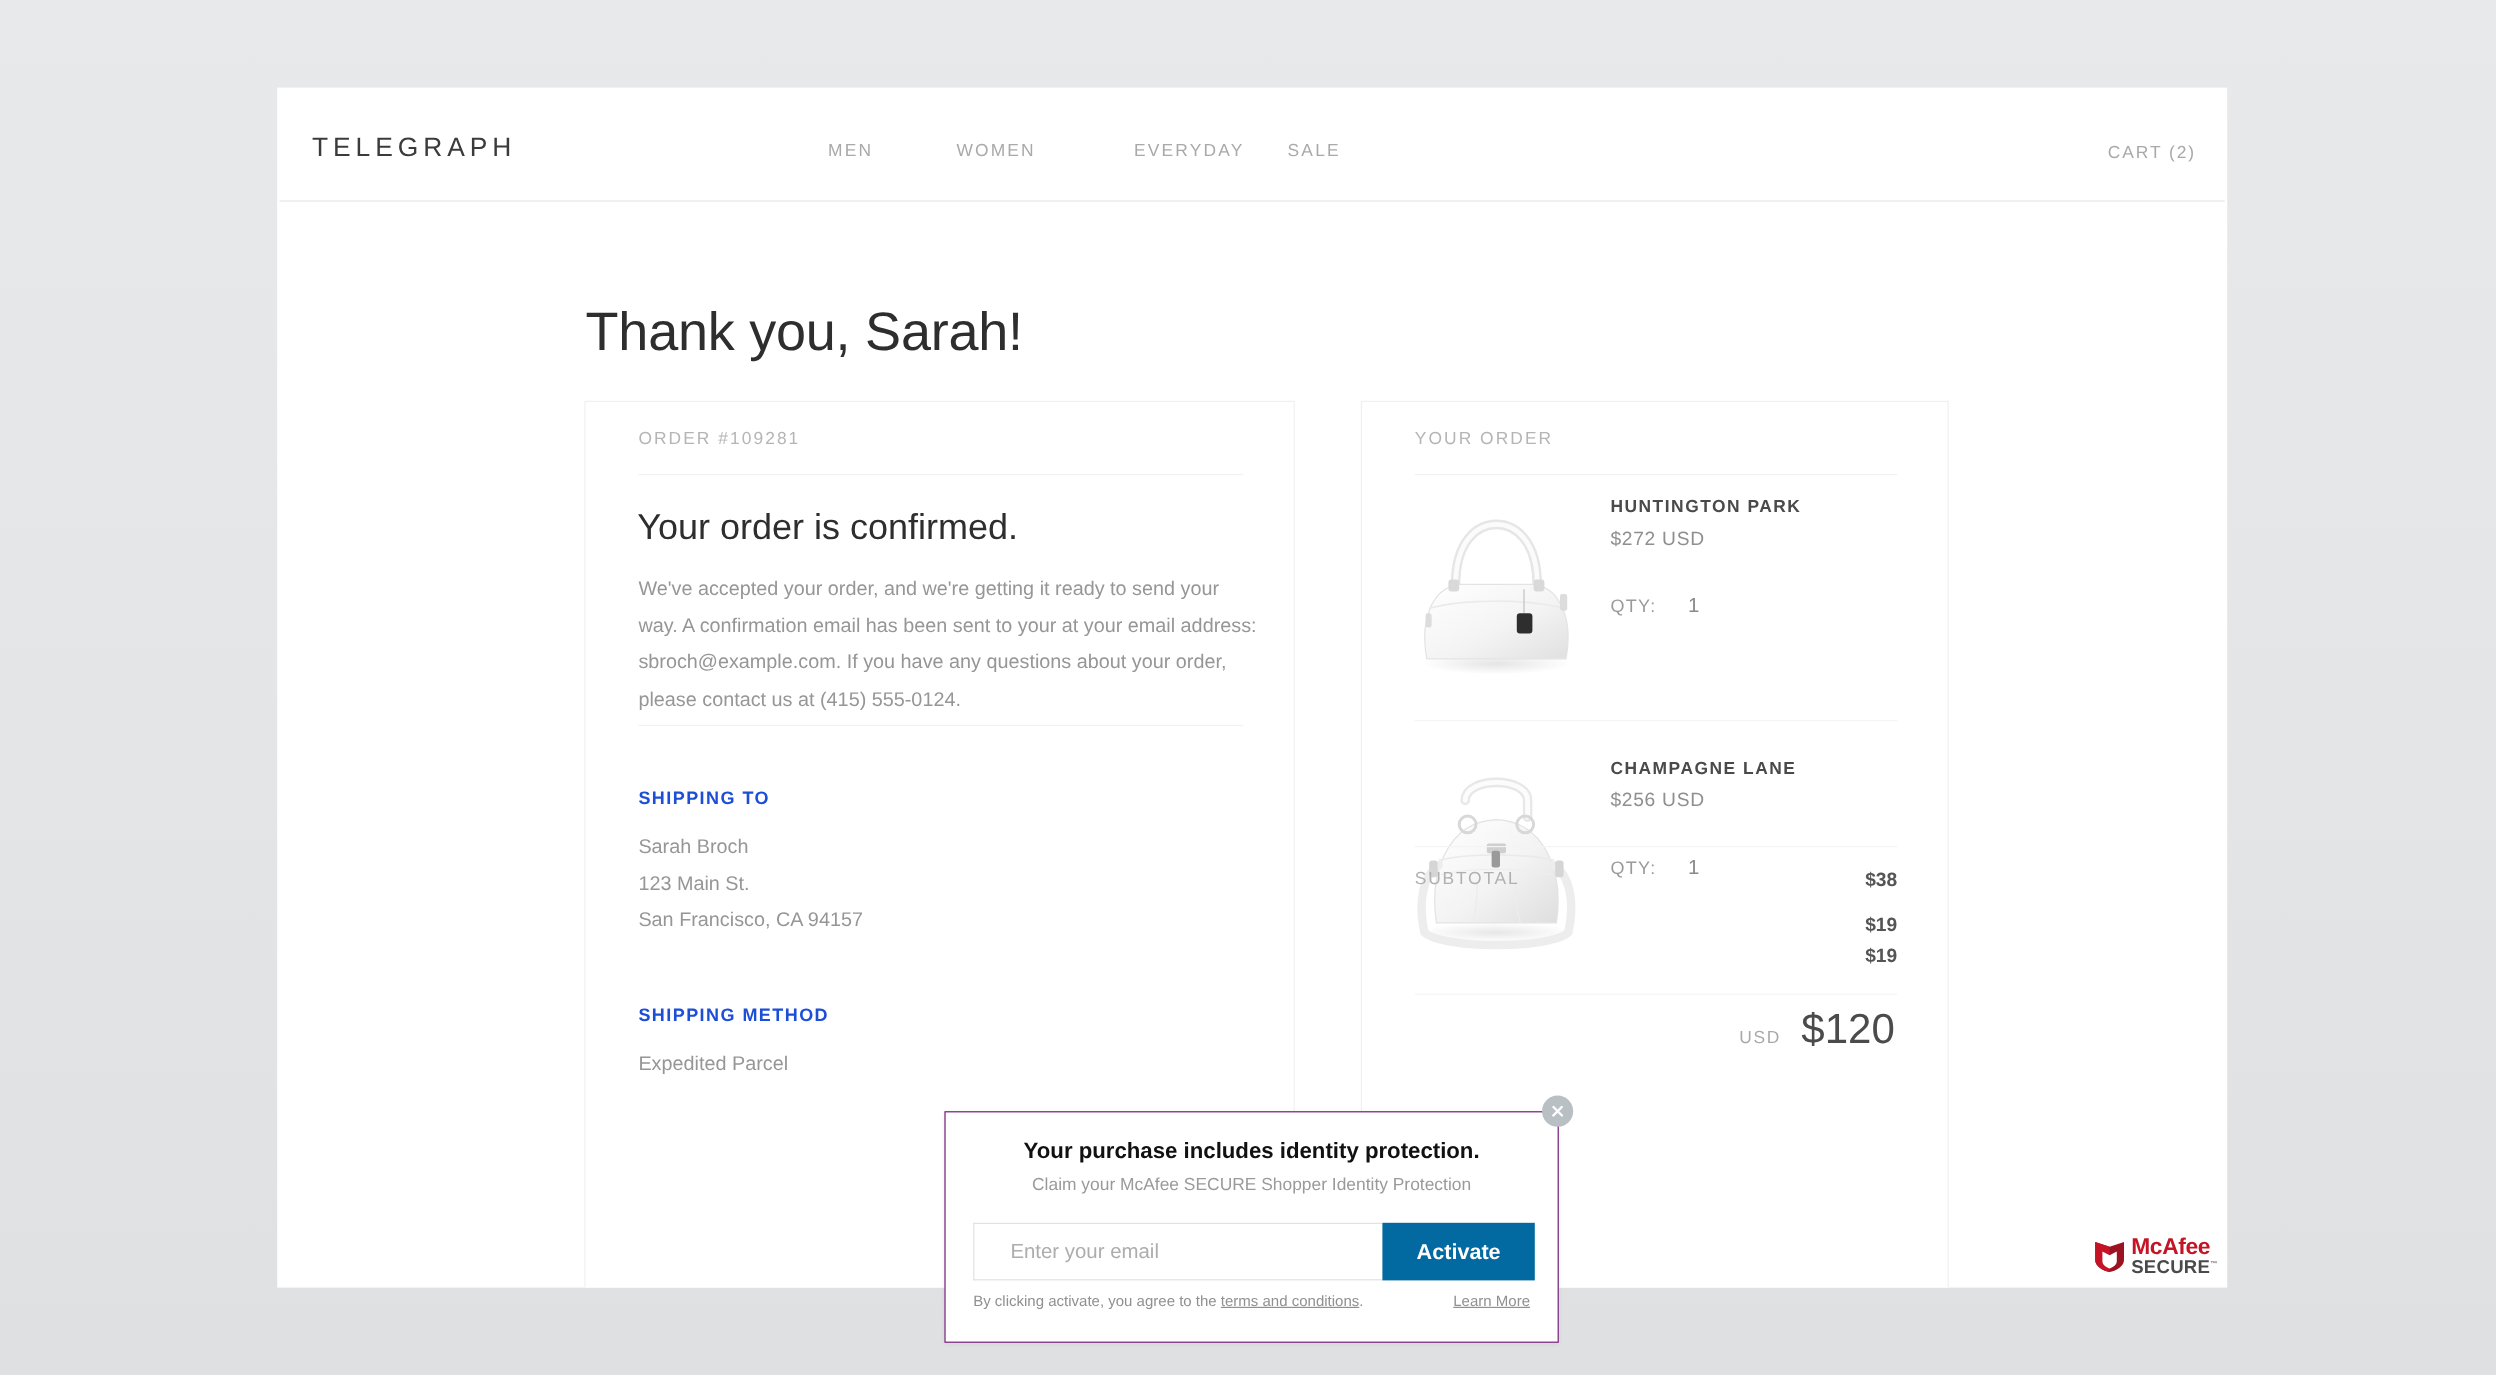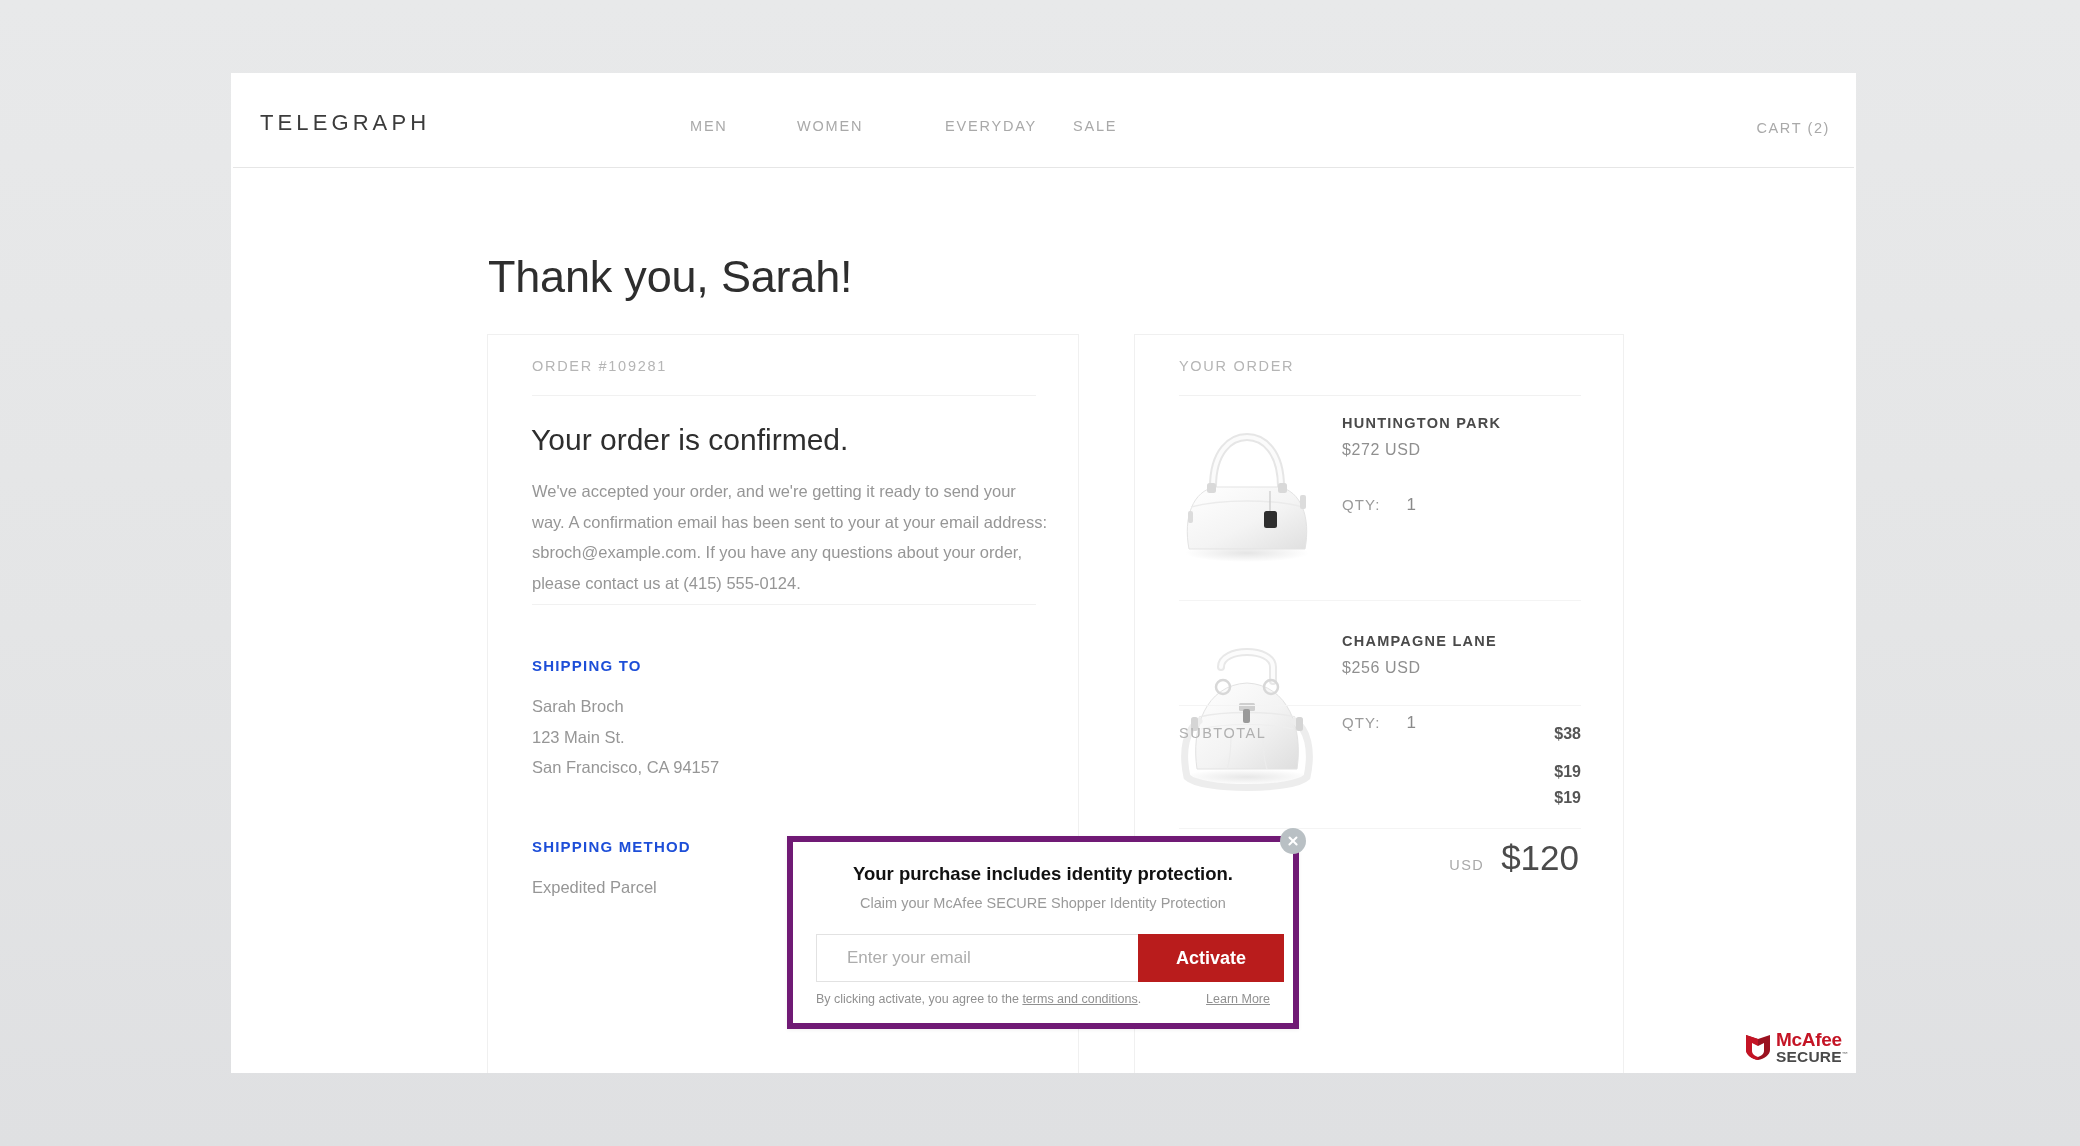--- a/index.html
+++ b/index.html
@@ -301,25 +301,25 @@
   .grand-total .g-amount {
     font-size: 35px;
     font-weight: 400;
     color: #4b4b4b;
   }
 
   
   .mcafee-popup {
     position: absolute;
     left: 787px;
-    top: 836px;
+    top: 926px;
     width: 512px;
     height: 193px;
     background: #ffffff;
-    border: 6px solid #701a75;
+    border: 1px solid #701a75;
     box-shadow: 0 1px 4px rgba(0,0,0,0.06);
     z-index: 40;
   }
 
   .popup-close {
     position: absolute;
     right: -13px;
     top: -14px;
     width: 26px;
     height: 26px;
@@ -378,22 +378,22 @@
     padding: 0 30px;
     font-size: 17px;
     color: #555;
     font-family: "Liberation Sans", sans-serif;
     outline: none;
     background: #fff;
   }
   .popup-email::placeholder { color: #adadad; }
 
   .popup-activate {
-    width: 146px;
-    background: #b91c1c;
+    width: 127px;
+    background: #0369a1;
     border: none;
     color: #ffffff;
     font-size: 18px;
     font-weight: bold;
     font-family: "Liberation Sans", sans-serif;
     cursor: pointer;
   }
 
   .popup-terms {
     position: absolute;

